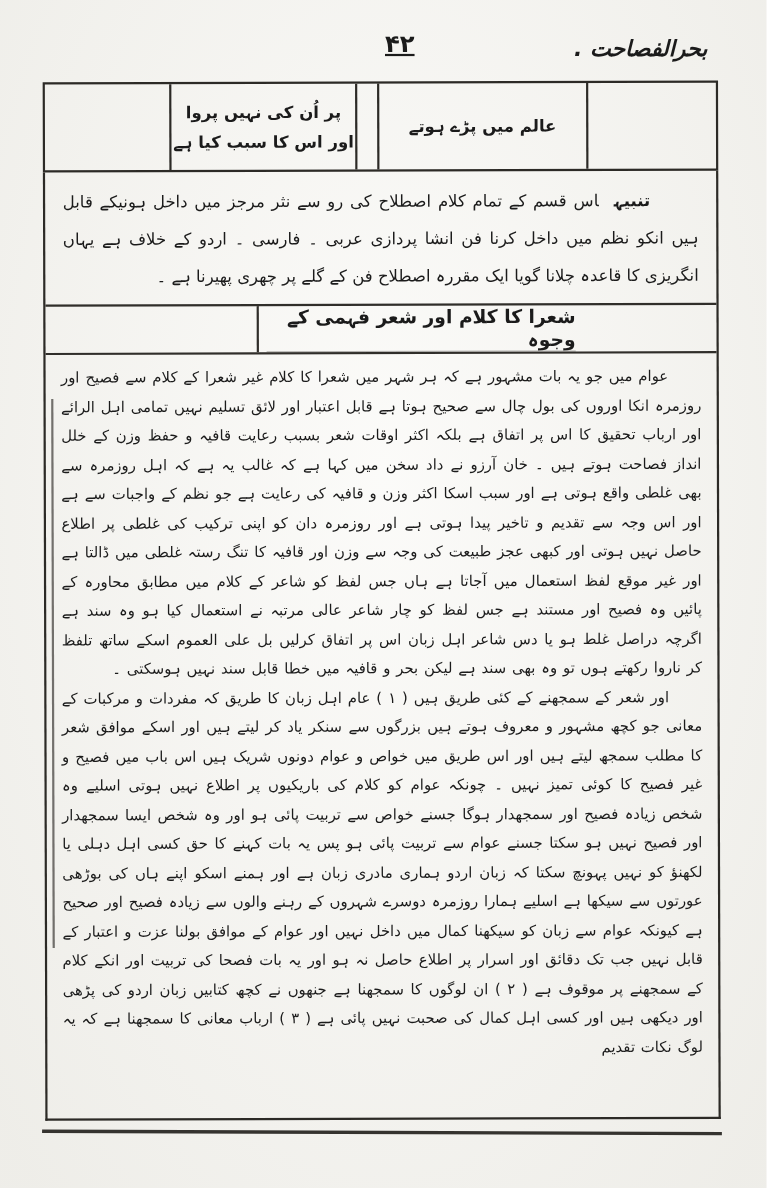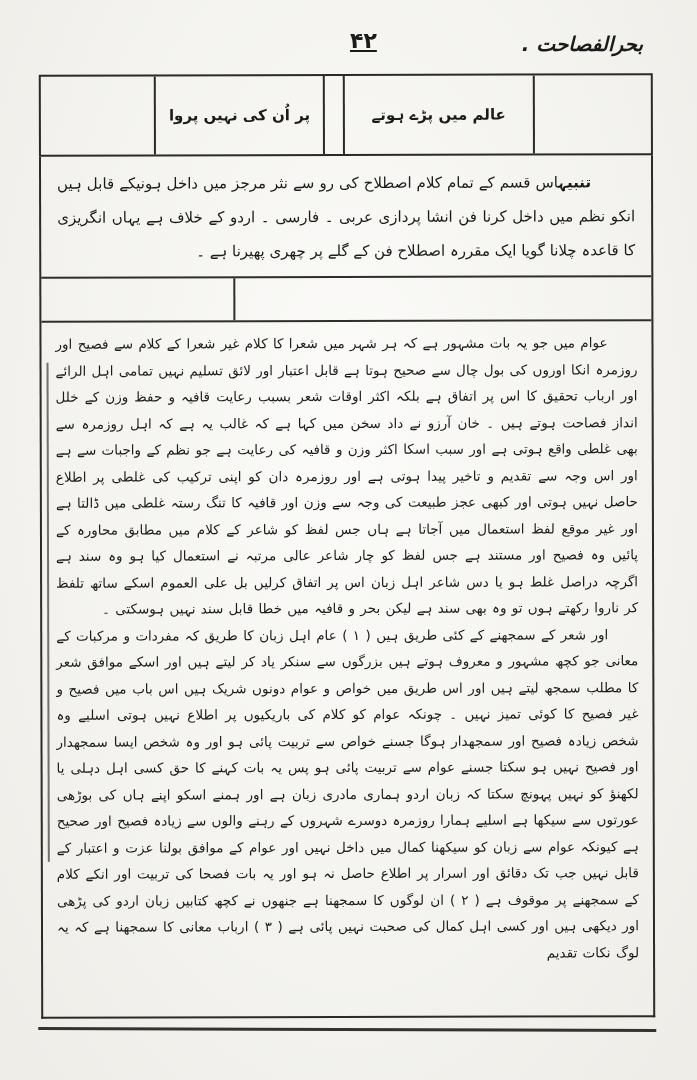--- a/index.html
+++ b/index.html
@@ -79,21 +79,21 @@
 
   .note-section {
     padding: 10px 16px 8px;
     border-bottom: 2px solid #302e2a;
   }
   .note-section p {
     font-size: 15px; line-height: 34px;
     text-align: justify;
     text-indent: 44px;
   }
-  .note-lead { font-weight: bold; margin-left: 0; }
+  .note-lead { font-weight: bold; margin-left: 14px; }
 
   .heading-band {
     position: relative; height: 44px;
     border-bottom: 2px solid #302e2a;
   }
   .heading-divider {
     position: absolute; left: 31.5%; top: 0; bottom: 0;
     width: 2px; background: #302e2a;
   }
   .section-heading {
@@ -124,36 +124,38 @@
     <div class="book-title">. بحرالفصاحت</div>
     <div class="page-number">۴۲</div>
   </div>
 
   <div class="sheet">
 
     <div class="verse-table">
       <div class="vt-cell vt-empty-left"></div>
       <div class="vt-cell vt-verse-left vt-verse">
         <span class="half-line">پر اُن کی نہیں پروا</span>
+        <span class="half-line">اور اس کا سبب کیا ہے</span>
       </div>
       <div class="vt-cell vt-gap"></div>
       <div class="vt-cell vt-verse-right vt-verse">
         <span class="half-line">عالم میں پڑے ہوتے</span>
       </div>
       <div class="vt-cell vt-empty-right"></div>
     </div>
 
     <div class="main-box">
 
       <div class="note-section">
         <p><strong class="note-lead">تنبیہ</strong><span>اس قسم کے تمام کلام اصطلاح کی رو سے نثر مرجز میں داخل ہونیکے قابل ہیں انکو نظم میں داخل کرنا فن انشا پردازی عربی ۔ فارسی ۔ اردو کے خلاف ہے یہاں انگریزی کا قاعدہ چلانا گویا ایک مقررہ اصطلاح فن کے گلے پر چھری پھیرنا ہے ۔</span></p>
       </div>
 
       <div class="heading-band">
         <div class="heading-divider"></div>
+        <div class="section-heading">شعرا کا کلام اور شعر فہمی کے وجوہ</div>
       </div>
 
       <div class="body-section">
         <p>عوام میں جو یہ بات مشہور ہے کہ ہر شہر میں شعرا کا کلام غیر شعرا کے کلام سے فصیح اور روزمرہ انکا اوروں کی بول چال سے صحیح ہوتا ہے قابل اعتبار اور لائق تسلیم نہیں تمامی اہل الرائے اور ارباب تحقیق کا اس پر اتفاق ہے بلکہ اکثر اوقات شعر بسبب رعایت قافیہ و حفظ وزن کے خلل انداز فصاحت ہوتے ہیں ۔ خان آرزو نے داد سخن میں کہا ہے کہ غالب یہ ہے کہ اہل روزمرہ سے بھی غلطی واقع ہوتی ہے اور سبب اسکا اکثر وزن و قافیہ کی رعایت ہے جو نظم کے واجبات سے ہے اور اس وجہ سے تقدیم و تاخیر پیدا ہوتی ہے اور روزمرہ دان کو اپنی ترکیب کی غلطی پر اطلاع حاصل نہیں ہوتی اور کبھی عجز طبیعت کی وجہ سے وزن اور قافیہ کا تنگ رستہ غلطی میں ڈالتا ہے اور غیر موقع لفظ استعمال میں آجاتا ہے ہاں جس لفظ کو شاعر کے کلام میں مطابق محاورہ کے پائیں وہ فصیح اور مستند ہے جس لفظ کو چار شاعر عالی مرتبہ نے استعمال کیا ہو وہ سند ہے اگرچہ دراصل غلط ہو یا دس شاعر اہل زبان اس پر اتفاق کرلیں بل علی العموم اسکے ساتھ تلفظ کر ناروا رکھتے ہوں تو وہ بھی سند ہے لیکن بحر و قافیہ میں خطا قابل سند نہیں ہوسکتی ۔</p>
         <p>اور شعر کے سمجھنے کے کئی طریق ہیں ( ۱ ) عام اہل زبان کا طریق کہ مفردات و مرکبات کے معانی جو کچھ مشہور و معروف ہوتے ہیں بزرگوں سے سنکر یاد کر لیتے ہیں اور اسکے موافق شعر کا مطلب سمجھ لیتے ہیں اور اس طریق میں خواص و عوام دونوں شریک ہیں اس باب میں فصیح و غیر فصیح کا کوئی تمیز نہیں ۔ چونکہ عوام کو کلام کی باریکیوں پر اطلاع نہیں ہوتی اسلیے وہ شخص زیادہ فصیح اور سمجھدار ہوگا جسنے خواص سے تربیت پائی ہو اور وہ شخص ایسا سمجھدار اور فصیح نہیں ہو سکتا جسنے عوام سے تربیت پائی ہو پس یہ بات کہنے کا حق کسی اہل دہلی یا لکھنؤ کو نہیں پہونچ سکتا کہ زبان اردو ہماری مادری زبان ہے اور ہمنے اسکو اپنے ہاں کی بوڑھی عورتوں سے سیکھا ہے اسلیے ہمارا روزمرہ دوسرے شہروں کے رہنے والوں سے زیادہ فصیح اور صحیح ہے کیونکہ عوام سے زبان کو سیکھنا کمال میں داخل نہیں اور عوام کے موافق بولنا عزت و اعتبار کے قابل نہیں جب تک دقائق اور اسرار پر اطلاع حاصل نہ ہو اور یہ بات فصحا کی تربیت اور انکے کلام کے سمجھنے پر موقوف ہے ( ۲ ) ان لوگوں کا سمجھنا ہے جنھوں نے کچھ کتابیں زبان اردو کی پڑھی اور دیکھی ہیں اور کسی اہل کمال کی صحبت نہیں پائی ہے ( ۳ ) ارباب معانی کا سمجھنا ہے کہ یہ لوگ نکات تقدیم</p>
       </div>
 
     </div>
   </div>
 

